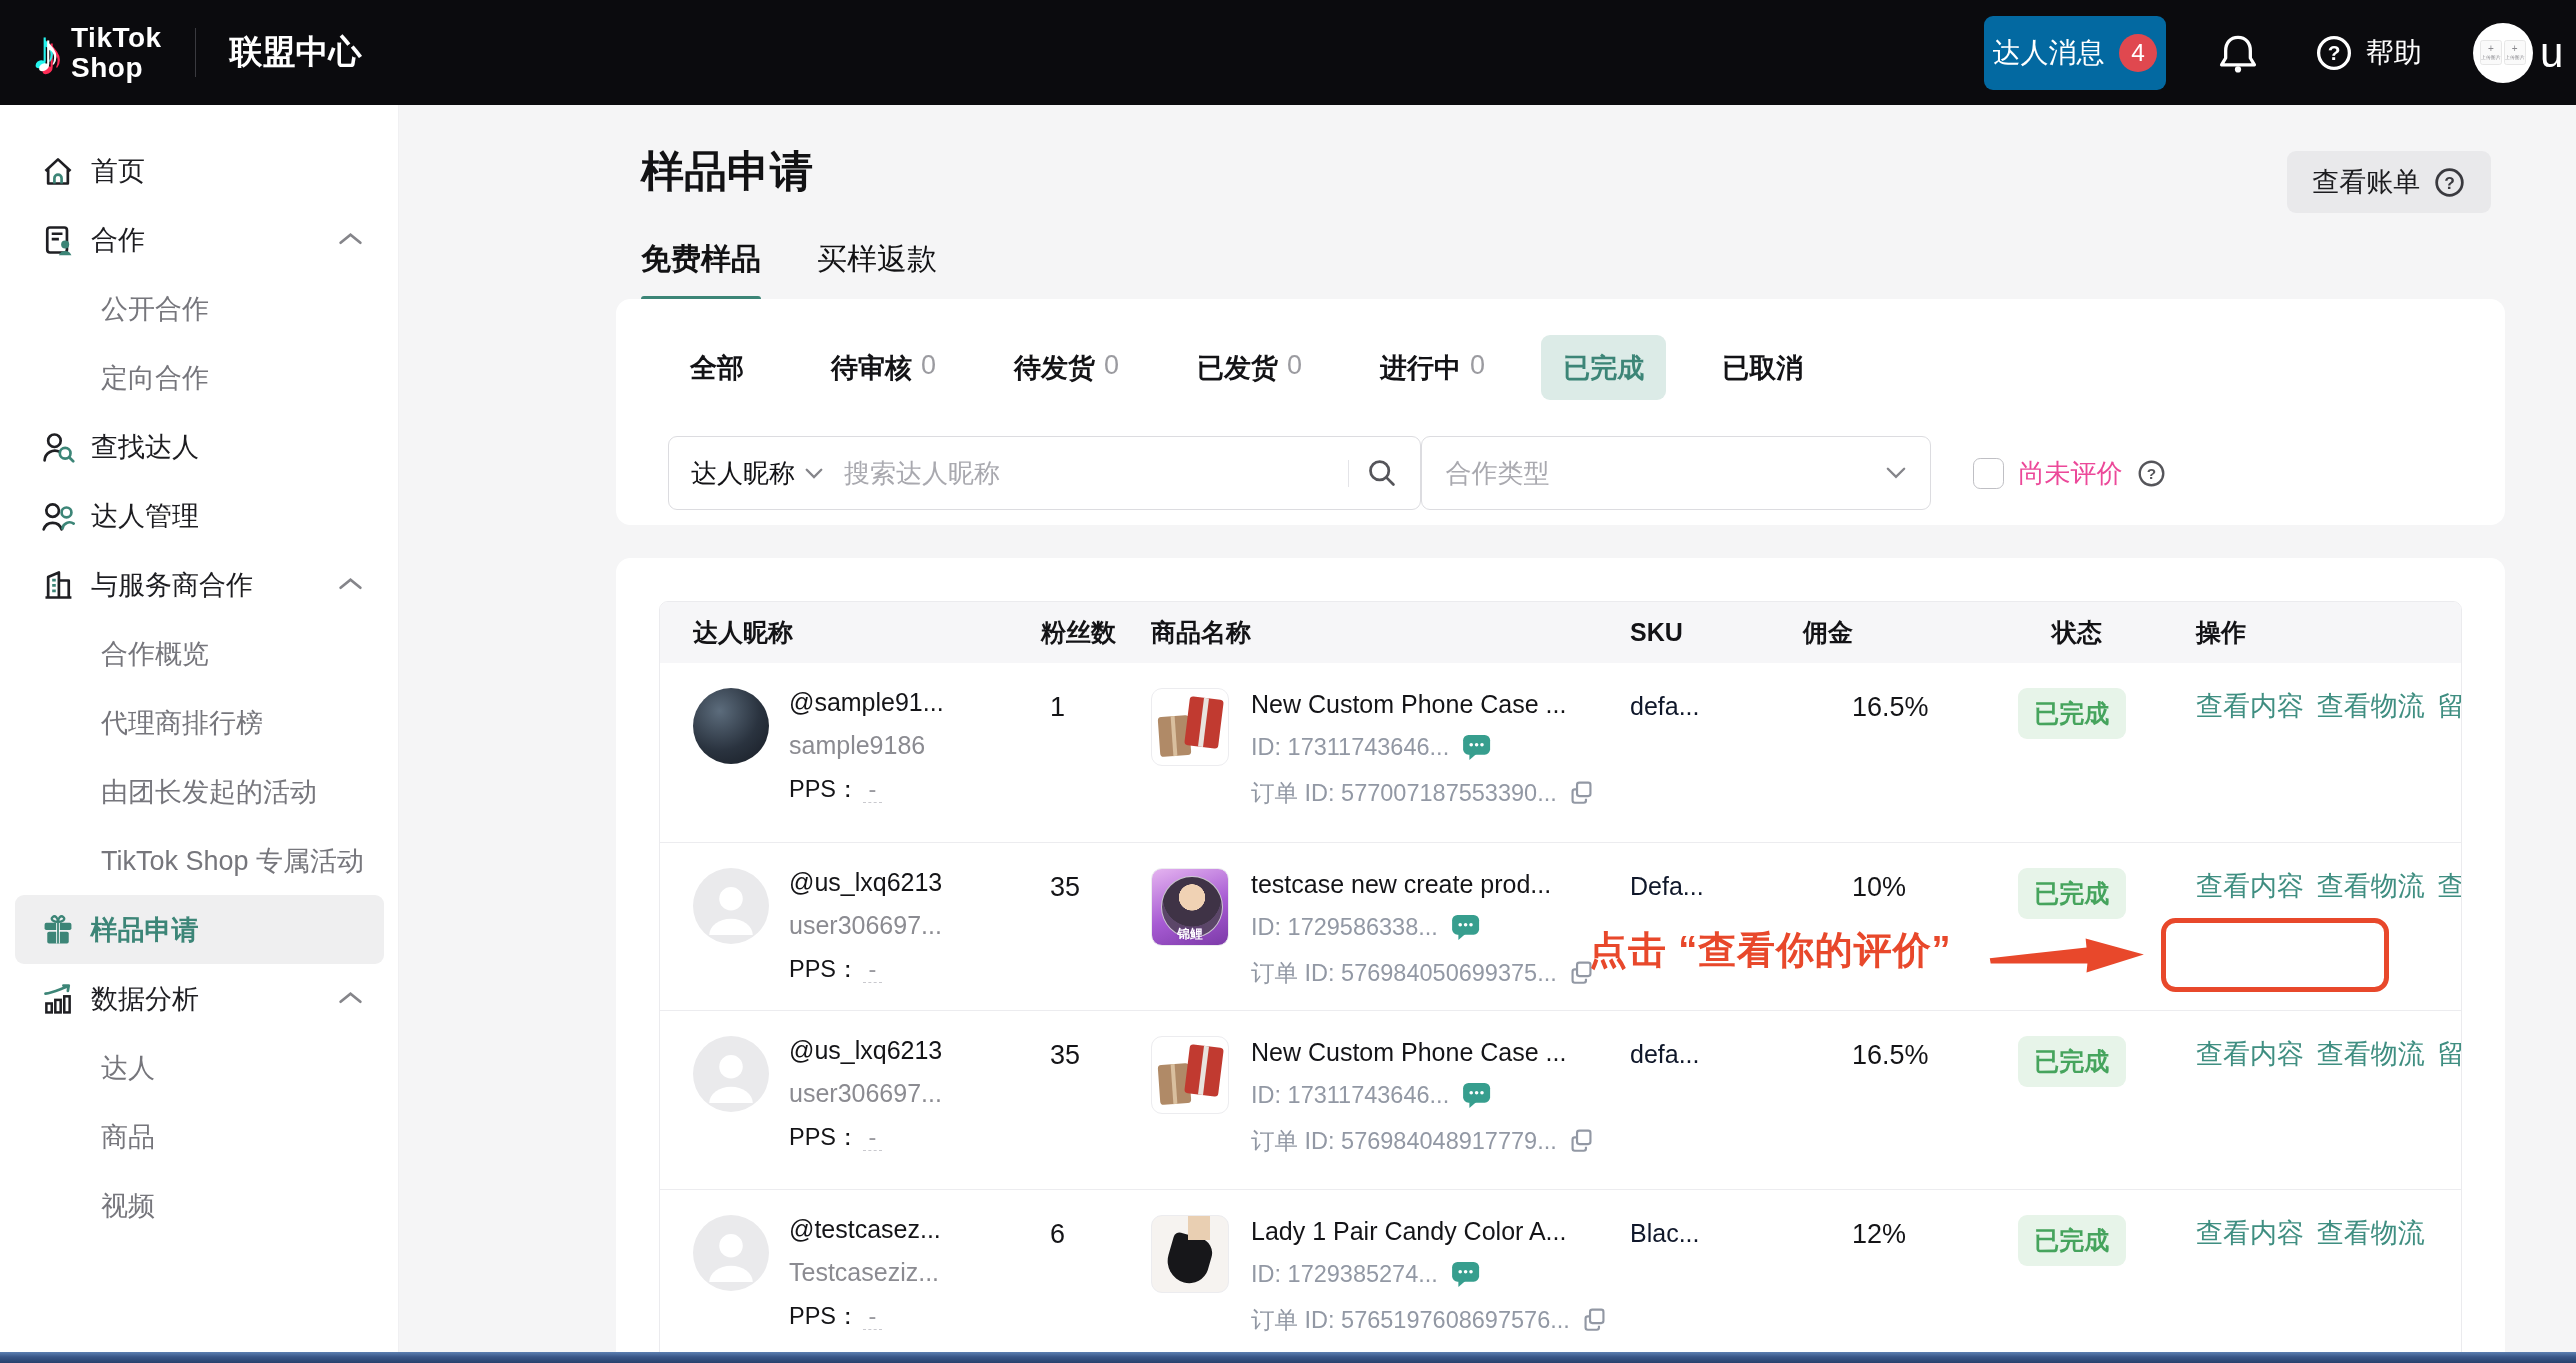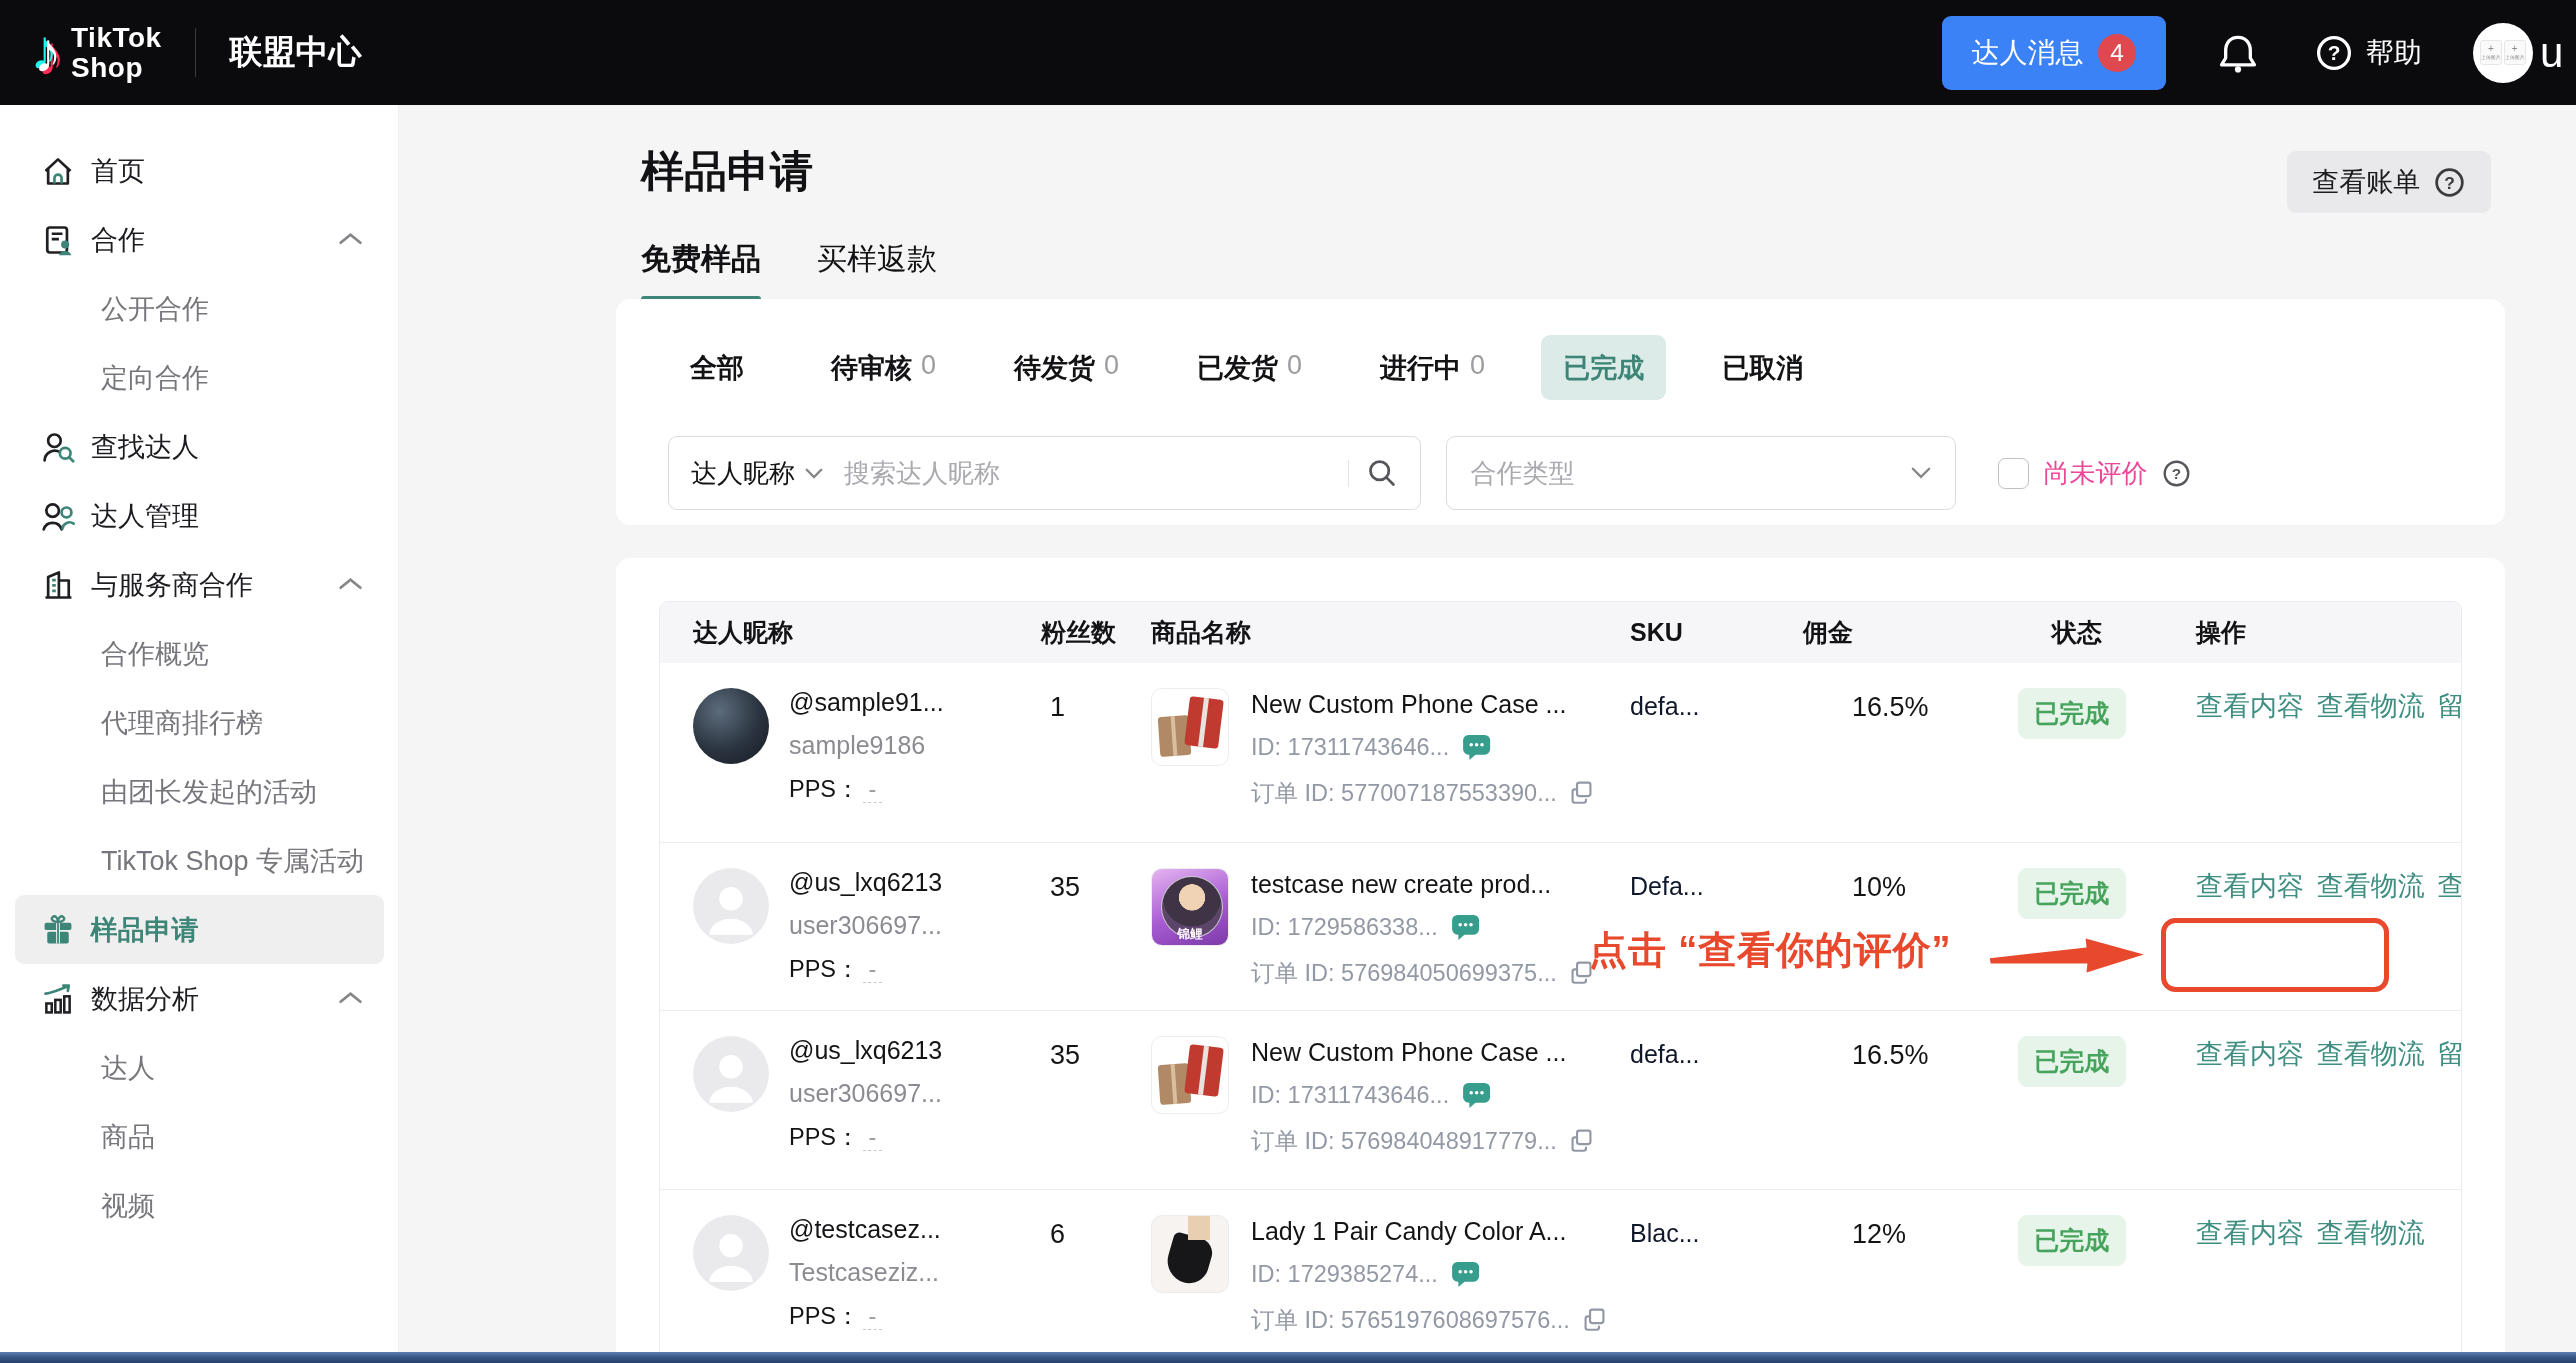--- a/index.html
+++ b/index.html
@@ -10,22 +10,22 @@
   
   .topbar{position:absolute;top:0;left:0;width:2576px;height:105px;background:#0b0b0e;
     display:flex;align-items:center;color:#fff;z-index:5;}
   .brand{display:flex;align-items:center;margin-left:34px}
   .note-glyph{font-size:56px;line-height:56px;color:#fff;
     text-shadow:-3.6px -2.7px 0 #25f4ee,3.6px 2.7px 0 #fe2c55;margin-right:9px}
   .brand-text{font-weight:bold;font-size:28px;line-height:30px;letter-spacing:0.5px}
   .tb-divider{width:1.8px;height:49px;background:#3a3a3f;margin:0 33px}
   .product-title{font-size:33px;font-weight:bold}
   .topbar-right{margin-left:auto;display:flex;align-items:center;margin-right:12.7px}
-  .msg-pill{background:#3b82f6;border-radius:9px;height:74px;display:flex;align-items:center;
-    padding:0 30px;font-size:28px;gap:14.5px;cursor:pointer}
+  .msg-pill{background:#0369a1;border-radius:9px;height:74px;display:flex;align-items:center;
+    padding:0 9px;font-size:28px;gap:14.5px;cursor:pointer}
   .msg-badge{background:#e0484f;color:#fff;border-radius:50%;min-width:38px;height:38px;
     display:flex;align-items:center;justify-content:center;font-size:24.4px}
   .bell-wrap{margin-left:51px;cursor:pointer}
   .help-wrap{margin-left:56px;display:flex;align-items:center;gap:12.7px;font-size:28px;cursor:pointer}
   .tb-avatar{margin-left:51px;width:60px;height:60px;border-radius:50%;background:#fff;
     display:flex;align-items:center;justify-content:center;gap:1.8px;overflow:hidden;flex:none}
   .broken-tile{width:22px;height:25px;background:#fafafa;border:0.9px solid #e7e7e7;border-radius:2.7px;
     display:flex;flex-direction:column;align-items:center;justify-content:center;color:#8a8a8f}
   .broken-tile .plus{font-size:10px;line-height:10px}
   .broken-tile .cap{font-size:5.4px;line-height:6.3px;white-space:nowrap;transform:scale(.9)}
@@ -64,21 +64,21 @@
   .search-row{display:flex;align-items:center;margin-top:36px}
   .search-box{width:753px;height:74px;border:1.8px solid #dcdce0;border-radius:9px;background:#fff;
     display:flex;align-items:center;padding:0 22px}
   .search-prefix{font-size:26px;color:#131316;display:flex;align-items:center;gap:9px;cursor:pointer;
     white-space:nowrap}
   .search-box input{flex:1;border:none;outline:none;font-size:26px;color:#333;margin-left:20px;
     min-width:0;background:transparent;font-family:inherit}
   .search-box input::placeholder{color:#a9a9af}
   .inp-div{width:0.9px;height:27px;background:#e4e4e8;margin-right:16.3px}
   .type-select{width:510px;height:74px;border:1.8px solid #dcdce0;border-radius:9px;background:#fff;
-    margin-left:25px;display:flex;align-items:center;justify-content:space-between;padding:0 23.5px;
+    display:flex;align-items:center;justify-content:space-between;padding:0 23.5px;
     font-size:26px;color:#a9a9af;cursor:pointer}
   .cb-group{margin-left:42px;display:flex;align-items:center;gap:14.5px;font-size:26px;color:#ec4899}
   .checkbox{width:31px;height:31px;border:1.8px solid #bfbfc4;border-radius:7.2px;background:#fff;cursor:pointer}
 
   .table-card{position:absolute;left:217px;top:453px;width:1889px;height:959px;background:#fff;
     border-radius:14.5px;padding:43px}
   .tbl{border:0.9px solid #ebebee;border-radius:9px;overflow:hidden}
   .t-head{display:flex;background:#f6f6f8;height:61px;align-items:center;font-size:25px;
     font-weight:bold;color:#131316;padding:0 33px}
   .t-row{display:flex;padding:25px 33px 0 33px;min-height:179px;border-top:0.9px solid #ececef}

